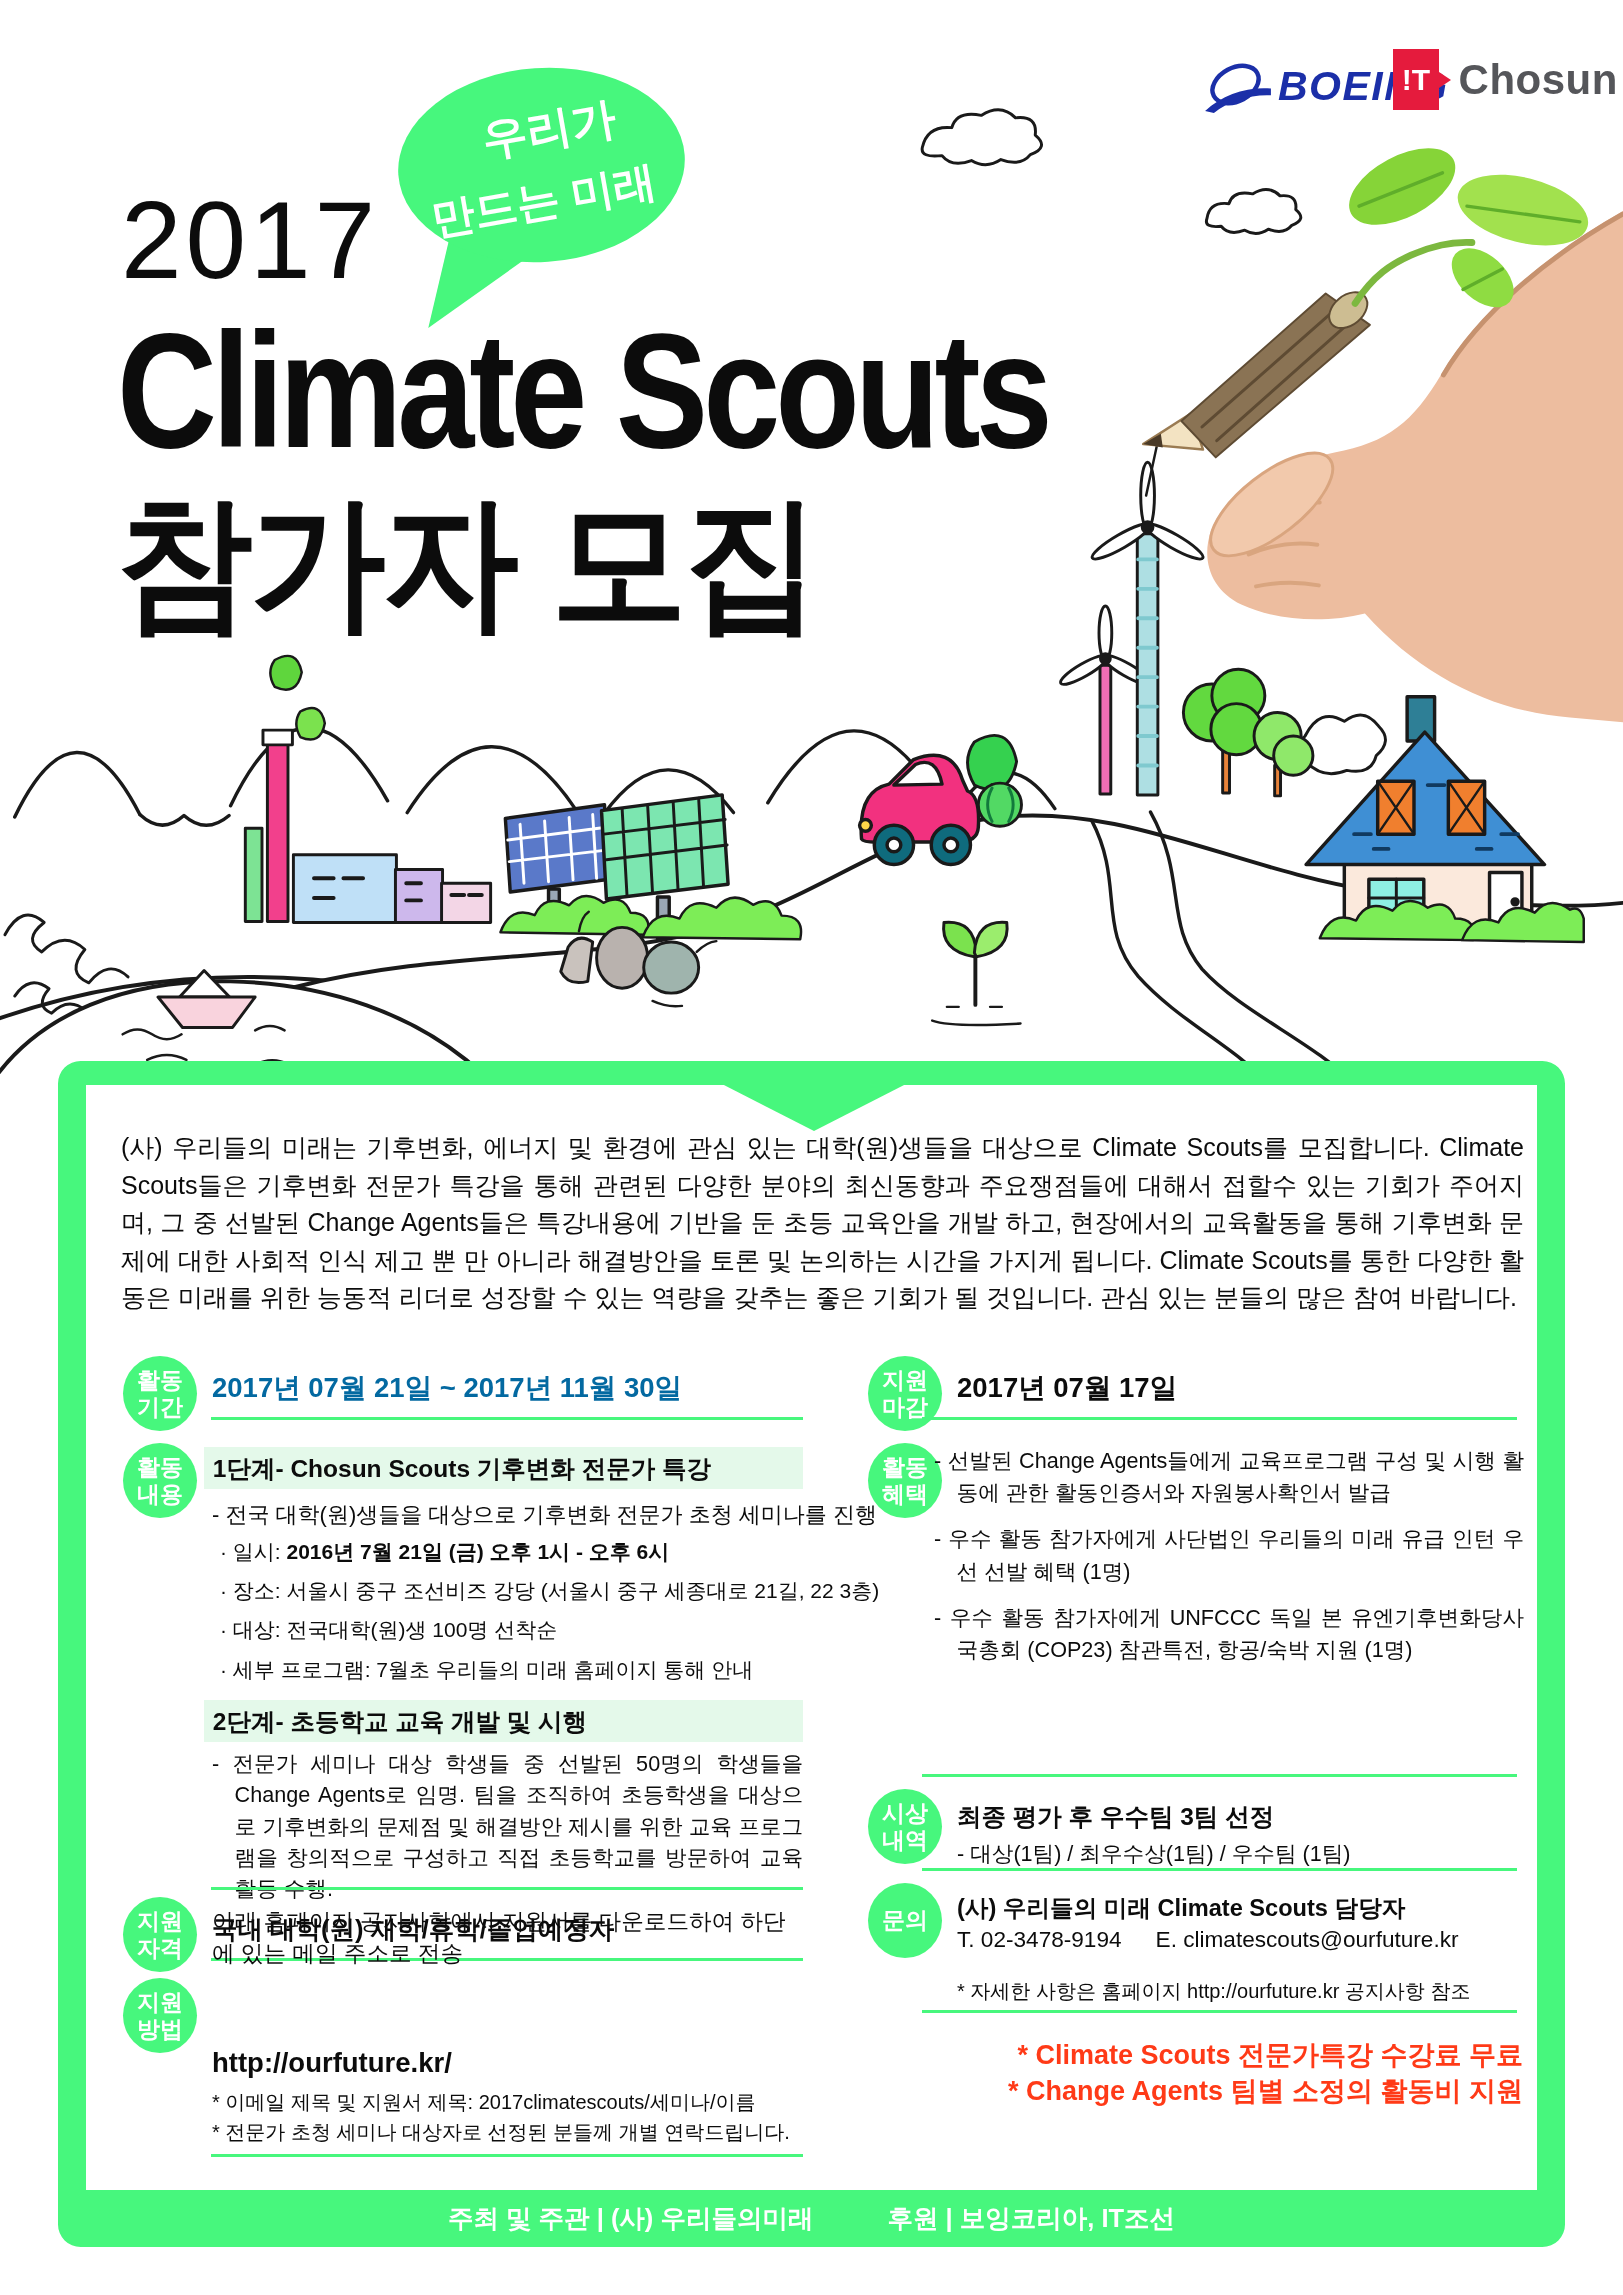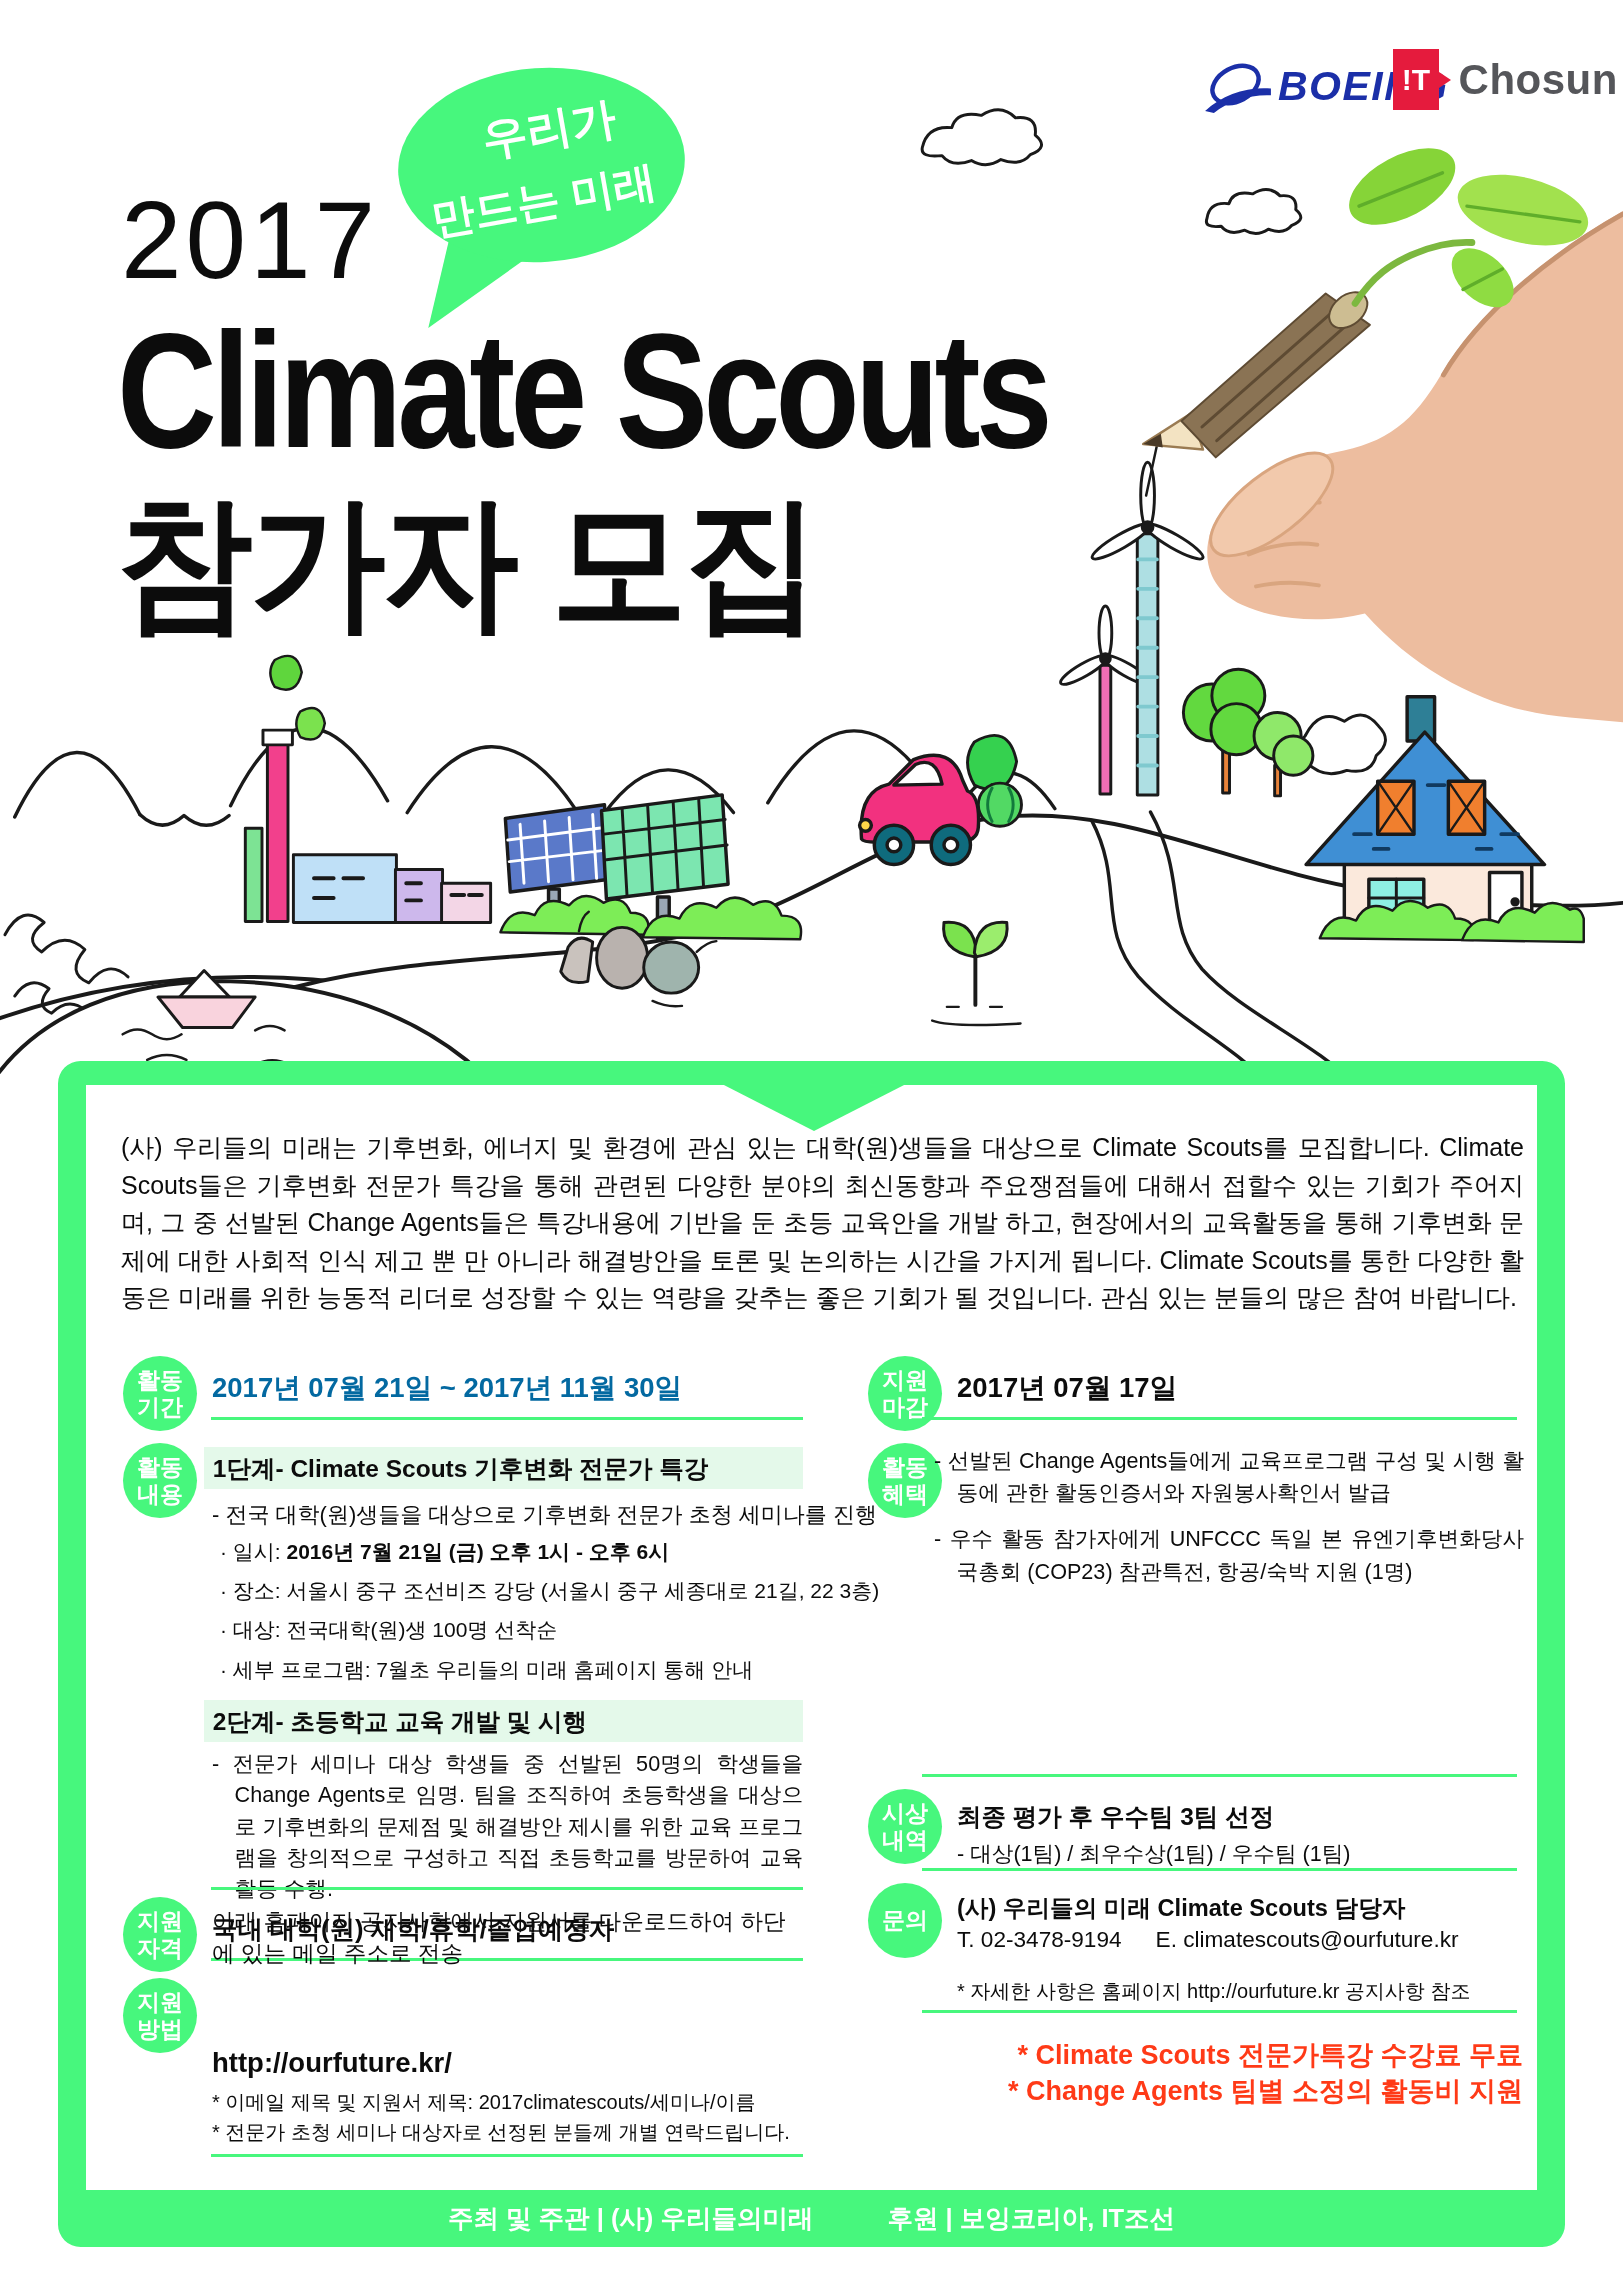--- a/index.html
+++ b/index.html
@@ -270,21 +270,21 @@
 
 <div class="abs intro">(사) 우리들의 미래는 기후변화, 에너지 및 환경에 관심 있는 대학(원)생들을 대상으로 Climate Scouts를 모집합니다. Climate Scouts들은 기후변화 전문가 특강을 통해 관련된 다양한 분야의 최신동향과 주요쟁점들에 대해서 접할수 있는 기회가 주어지며, 그 중 선발된 Change Agents들은 특강내용에 기반을 둔 초등 교육안을 개발 하고, 현장에서의 교육활동을 통해 기후변화 문제에 대한 사회적 인식 제고 뿐 만 아니라 해결방안을 토론 및 논의하는 시간을 가지게 됩니다. Climate Scouts를 통한 다양한 활동은 미래를 위한 능동적 리더로 성장할 수 있는 역량을 갖추는 좋은 기회가 될 것입니다. 관심 있는 분들의 많은 참여 바랍니다.</div>
 
 <div class="abs badge" style="left:123px;top:1356px;">활동
 기간</div>
 <div class="abs green-val" style="left:212px;top:1370px;">2017년 07월 21일 ~ 2017년 11월 30일</div>
 <div class="abs sep" style="left:211px;top:1417px;width:592px;"></div>
 
 <div class="abs badge" style="left:123px;top:1443px;">활동
 내용</div>
-<div class="abs hl-box" style="left:204px;top:1447px;">1단계- Climate Scouts 기후변화 전문가 특강</div>
+<div class="abs hl-box" style="left:204px;top:1447px;">1단계- Chosun Scouts 기후변화 전문가 특강</div>
 <div class="abs body-line" style="left:212px;top:1500px;">- 전국 대학(원)생들을 대상으로 기후변화 전문가 초청 세미나를 진행</div>
 <div class="abs detail" style="left:220px;top:1538px;"><span>· 일시: </span><span class="v-bold">2016년 7월 21일 (금) 오후 1시 - 오후 6시</span></div>
 <div class="abs detail" style="left:220px;top:1577px;text-align:center;"><span>· 장소: </span><span>서울시 중구 조선비즈 강당 (서울시 중구 세종대로 21길, 22 3층)</span></div>
 <div class="abs detail" style="left:220px;top:1616px;"><span>· 대상: </span><span>전국대학(원)생 100명 선착순</span></div>
 <div class="abs detail" style="left:220px;top:1656px;"><span>· 세부 프로그램: </span><span>7월초 우리들의 미래 홈페이지 통해 안내</span></div>
 <div class="abs hl-box" style="left:204px;top:1700px;">2단계- 초등학교 교육 개발 및 시행</div>
 <div class="abs just" style="left:212px;top:1748px;width:591px;font-size:21.6px;">- 전문가 세미나 대상 학생들 중 선발된 50명의 학생들을 Change Agents로 임명. 팀을 조직하여 초등학생을 대상으로 기후변화의 문제점 및 해결방안 제시를 위한 교육 프로그램을 창의적으로 구성하고 직접 초등학교를 방문하여 교육활동 수행.</div>
 <div class="abs sep" style="left:211px;top:1887px;width:592px;"></div>
 
 <div class="abs badge" style="left:123px;top:1897px;">지원
@@ -302,20 +302,21 @@
 
 <div class="abs badge" style="left:868px;top:1356px;">지원
 마감</div>
 <div class="abs black-val" style="left:957px;top:1370px;">2017년 07월 17일</div>
 <div class="abs sep" style="left:922px;top:1417px;width:595px;"></div>
 
 <div class="abs badge" style="left:868px;top:1443px;">활동
 혜택</div>
 <div class="abs benefits">
   <div class="benefit">- 선발된 Change Agents들에게 교육프로그램 구성 및 시행 활동에 관한 활동인증서와 자원봉사확인서 발급</div>
+  <div class="benefit">- 우수 활동 참가자에게 사단법인 우리들의 미래 유급 인턴 우선 선발 혜택 (1명)</div>
   <div class="benefit">- 우수 활동 참가자에게 UNFCCC 독일 본 유엔기후변화당사국총회 (COP23) 참관특전, 항공/숙박 지원 (1명)</div>
 </div>
 <div class="abs sep" style="left:922px;top:1774px;width:595px;"></div>
 
 <div class="abs badge" style="left:868px;top:1789px;">시상
 내역</div>
 <div class="abs bold-line" style="left:957px;top:1800px;font-size:24.5px;">최종 평가 후 우수팀 3팀 선정</div>
 <div class="abs" style="left:957px;top:1839px;font-size:21.6px;z-index:5;">- 대상(1팀) / 최우수상(1팀) / 우수팀 (1팀)</div>
 <div class="abs sep" style="left:922px;top:1868px;width:595px;"></div>
 

